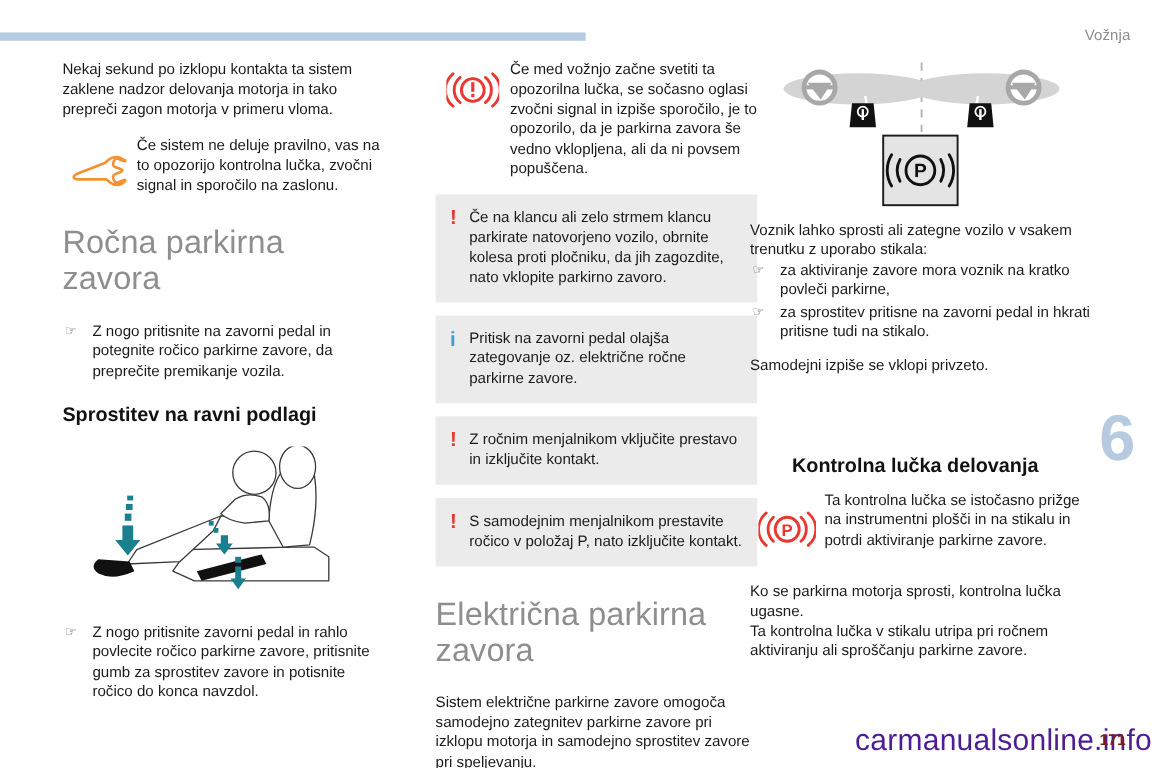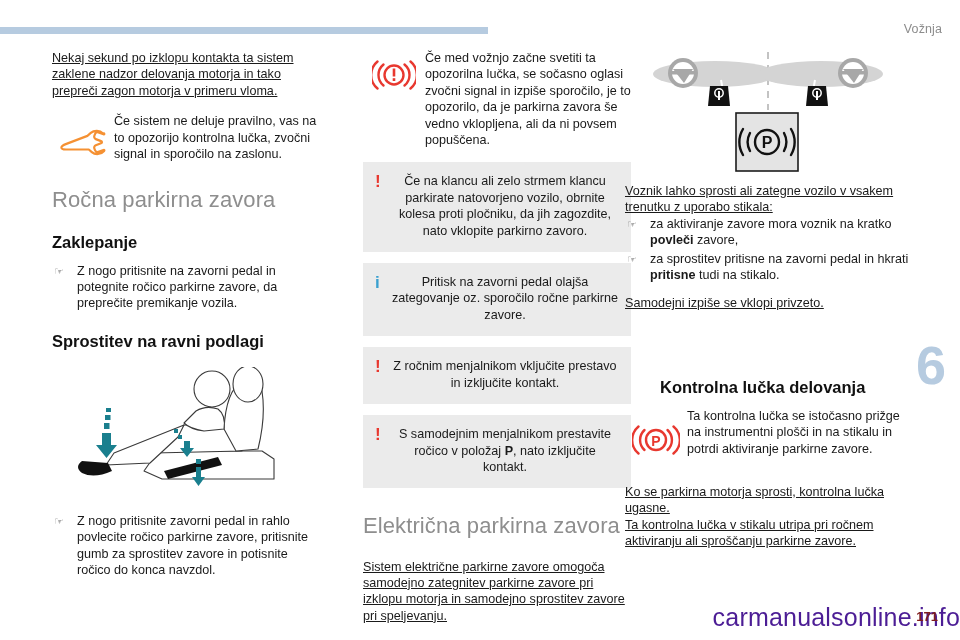--- a/index.html
+++ b/index.html
@@ -53,26 +53,25 @@
     width: 268px;
   }
   #col-left   { left: 52px; }
   #col-mid    { left: 363px; }
   #col-right  { left: 625px; width: 285px; }
 
   p {
     margin: 0 0 14px 0;
     font-size: 12.6px;
     line-height: 16.4px;
-    text-decoration: underline;
   }
   p.tight { margin-bottom: 0; }
 
   h2.section-title {
-    font-size: 22px;
+    font-size: 27px;
     font-weight: normal;
     color: #8e8e8e;
     margin: 26px 0 20px 0;
     line-height: 1.1;
     letter-spacing: .1px;
   }
   h3.sub-title {
     font-size: 16.5px;
     font-weight: bold;
     color: #111;
@@ -94,21 +93,21 @@
     margin-bottom: 2px;
   }
   ul.hand-list li .hand {
     position: absolute;
     left: 2px;
     top: 0px;
     font-size: 11px;
     color: #666;
     line-height: 16.4px;
   }
-  b { font-weight: bold; }
+  b { font-weight: normal; }
 
   
   .icon-block {
     position: relative;
     display: flex;
     align-items: flex-start;
     margin-bottom: 14px;
   }
   .icon-block .ib-icon {
     flex: 0 0 62px;
@@ -137,21 +136,20 @@
     font-size: 17px;
     line-height: 15px;
     padding-top: 1px;
   }
   .callout .mark.warn { color: #e8382f; }
   .callout .mark.info { color: #3aa0cf; }
   .callout .ctext {
     flex: 1 1 auto;
     font-size: 12.6px;
     line-height: 16.4px;
-    text-align: center;
   }
 
   
   .figure { margin: 4px 0 10px 0; }
   .figure.seat { margin: 16px 0 14px 0; text-align: center; }
   .figure.dash { margin: 0 0 4px 0; text-align: center; }
 
   
   #watermark {
     position: absolute;
@@ -189,21 +187,20 @@
       <svg width="48" height="30" viewBox="0 0 48 30" aria-hidden="true">
         <path d="M44 6.5 c-3.2 -3.6 -9.0 -3.4 -12.2 -0.6 l-3.4 3.0 l-21.0 8.0 c-3.0 1.1 -5.0 2.2 -5.0 3.6 c0 1.4 1.6 2.0 4.6 2.0 l22.8 0 l3.0 2.6 c3.4 2.9 9.2 2.6 12.3 -1.1 c0.6 -0.8 0.2 -1.3 -0.6 -1.0 l-5.0 1.9 c-1.3 0.5 -2.8 -0.1 -3.4 -1.5 l-0.7 -1.7 c-0.6 -1.4 0.1 -3.0 1.4 -3.5 l5.2 -2.0 c1.3 -0.5 1.3 -1.6 0 -2.1 l-5.2 -2.0 c-1.3 -0.5 -2.0 -2.1 -1.4 -3.5 l0.7 -1.7 c0.6 -1.4 2.1 -2.0 3.4 -1.5 l5.0 1.9 c0.8 0.3 1.2 -0.2 0.5 -1.0 z" fill="none" stroke="#f59133" stroke-width="2.2" stroke-linejoin="round"></path>
       </svg>
     </div>
     <div class="ib-text">Če sistem ne deluje pravilno, vas na to opozorijo kontrolna lučka, zvočni signal in sporočilo na zaslonu.</div>
   </div>
 
 
   <h2 class="section-title">Ročna parkirna zavora</h2>
 
-  <h3 class="sub-title">Zaklepanje</h3>
 
   <ul class="hand-list">
     <li>
       <span class="hand">☞</span>
       <span>Z nogo pritisnite na zavorni pedal in potegnite ročico parkirne zavore, da preprečite premikanje vozila.</span>
     </li>
   </ul>
 
   <h3 class="sub-title">Sprostitev na ravni podlagi</h3>
 
@@ -272,21 +269,21 @@
     <div class="ib-text">Če med vožnjo začne svetiti ta opozorilna lučka, se sočasno oglasi zvočni signal in izpiše sporočilo, je to opozorilo, da je parkirna zavora še vedno vklopljena, ali da ni povsem popuščena.</div>
   </div>
 
   <div class="callout">
     <div class="mark warn">!</div>
     <div class="ctext">Če na klancu ali zelo strmem klancu parkirate natovorjeno vozilo, obrnite kolesa proti pločniku, da jih zagozdite, nato vklopite parkirno zavoro.</div>
   </div>
 
   <div class="callout">
     <div class="mark info">i</div>
-    <div class="ctext">Pritisk na zavorni pedal olajša zategovanje oz. sporočilo ročne parkirne zavore.</div>
+    <div class="ctext">Pritisk na zavorni pedal olajša zategovanje oz. električne ročne parkirne zavore.</div>
   </div>
 
   <div class="callout">
     <div class="mark warn">!</div>
     <div class="ctext">Z ročnim menjalnikom vključite prestavo in izključite kontakt.</div>
   </div>
 
   <div class="callout">
     <div class="mark warn">!</div>
     <div class="ctext"><span>S samodejnim menjalnikom prestavite ročico v položaj </span><b>P</b><span>, nato izključite kontakt.</span></div>
@@ -339,21 +336,21 @@
         <path d="M24 -13 A25 25 0 0 1 24 13" fill="none" stroke="#111111" stroke-width="2.4" stroke-linecap="round"></path>
       </g>
     </svg>
   </div>
 
   <p class="tight">Voznik lahko sprosti ali zategne vozilo v vsakem trenutku z uporabo stikala:</p>
 
   <ul class="hand-list">
     <li>
       <span class="hand">☞</span>
-      <span><span>za aktiviranje zavore mora voznik na kratko </span><b>povleči</b><span> zavore,</span></span>
+      <span><span>za aktiviranje zavore mora voznik na kratko </span><b>povleči</b><span> parkirne,</span></span>
     </li>
     <li>
       <span class="hand">☞</span>
       <span><span>za sprostitev pritisne na zavorni pedal in hkrati </span><b>pritisne</b><span> tudi na stikalo.</span></span>
     </li>
   </ul>
 
   <p>Samodejni izpiše se vklopi privzeto.</p>
 
   <h3 class="sub-title" style="margin-top:66px;margin-left:35px;">Kontrolna lučka delovanja</h3>

